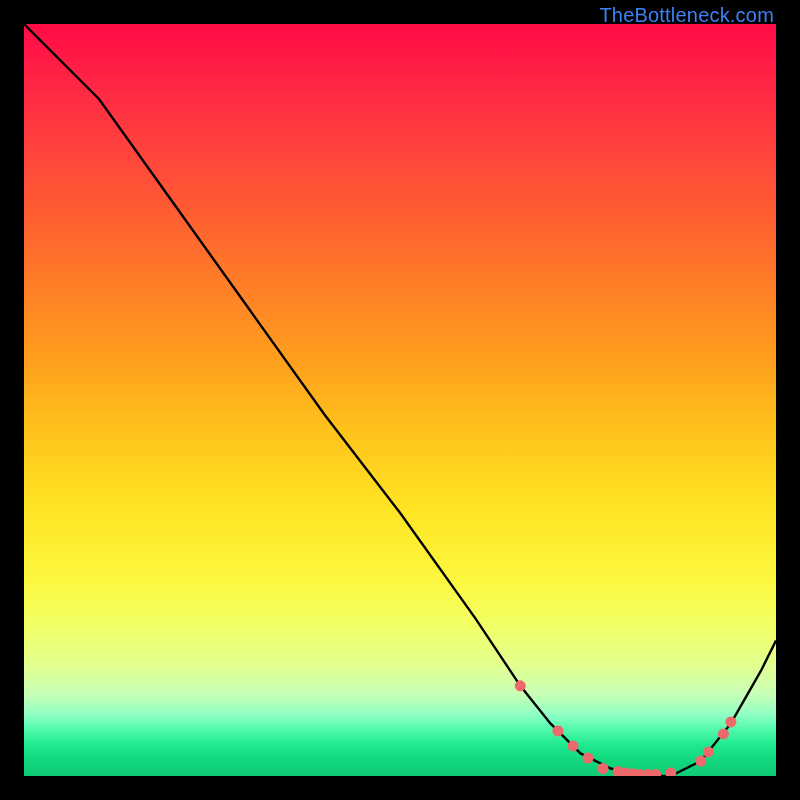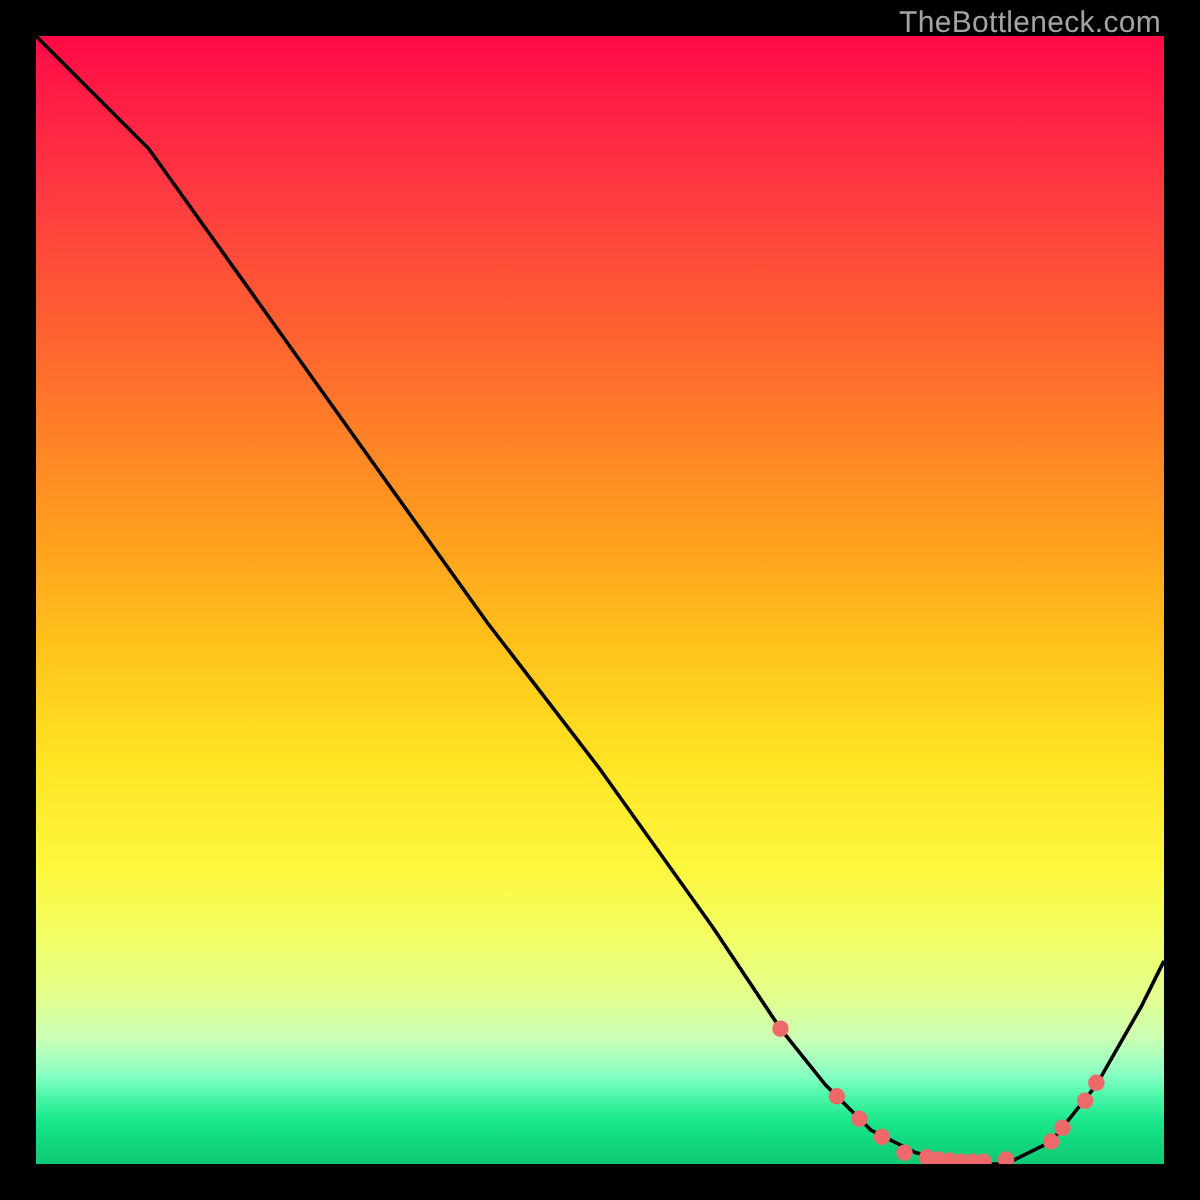--- a/index.html
+++ b/index.html
@@ -41,21 +41,21 @@
       #4cf7a8 94%,
       #1ce98e 96%,
       #11d77d 98%,
       #0fca74 100%
     );
   }
   .watermark {
     position: absolute;
     top: 4px;
     right: 26px;
-    color: #a3a3a3;
+    color: #3b82f6;
     font-size: 20px;
     letter-spacing: 0.2px;
     font-weight: 500;
   }
   svg.curve {
     position: absolute;
     left: 0; top: 0;
     width: 100%;
     height: 100%;
   }

